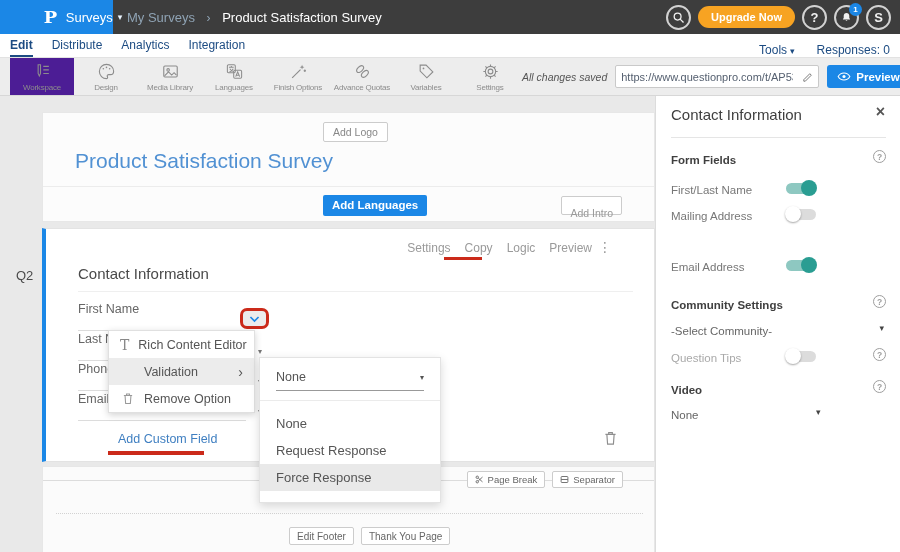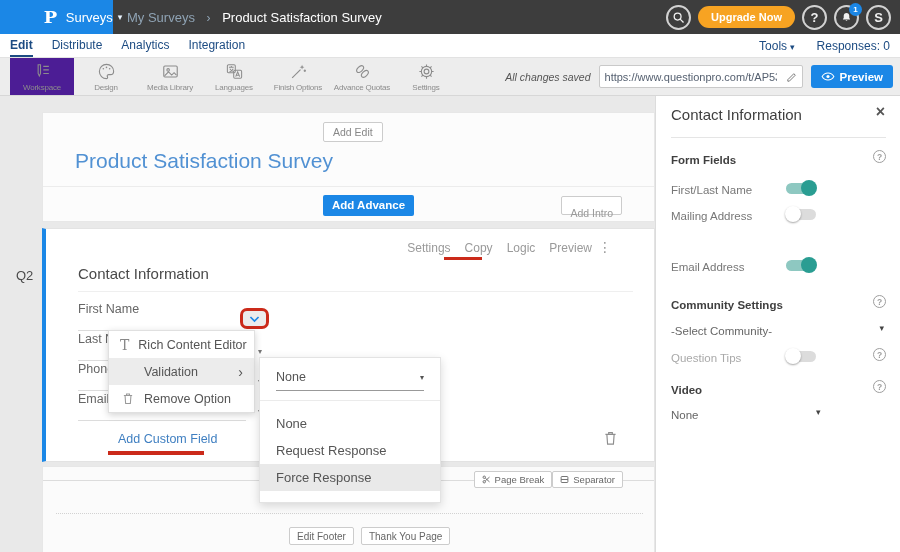--- a/index.html
+++ b/index.html
@@ -18,21 +18,21 @@
   .bc-current{color:#fff}
   .topnav-right{margin-left:auto;display:flex;align-items:center;gap:7px;padding-right:9px}
   .circle-btn{width:25px;height:25px;border:2px solid #d2d2d2;border-radius:50%;color:#f0f0f0;display:flex;align-items:center;justify-content:center;cursor:pointer;position:relative;font-size:13px;font-weight:bold;background:transparent}
   .upgrade-btn{height:22px;padding:0 13px;background:#f7a322;border-radius:11px;color:#fff;font-size:11px;font-weight:bold;line-height:22px;cursor:pointer;white-space:nowrap}
   .bell-badge{position:absolute;top:-4px;right:-5px;min-width:13px;height:13px;background:#1b87e6;border-radius:7px;color:#fff;font-size:8px;font-weight:bold;line-height:13px;text-align:center;padding:0 2px}
 
   
   .tabs{position:absolute;top:34px;left:0;width:900px;height:24px;background:#fff;border-bottom:1px solid #e2e2e2;display:flex;align-items:stretch;font-size:12px;color:#1c4b82;z-index:19;padding-left:10px}
   .tab{line-height:23px;margin-right:19px;cursor:pointer;white-space:nowrap}
   .tab.active{border-bottom:2px solid #1c4b82;font-weight:bold}
-  .tabs-right{margin-left:auto;display:flex;align-items:center;gap:22px;padding-right:10px}
+  .tabs-right{margin-left:auto;display:flex;align-items:flex-end;gap:22px;padding-right:10px}
   .tools-dd{cursor:pointer}
   .tools-caret{font-size:9px;margin-left:3px}
   .responses{white-space:nowrap}
 
   
   .toolbar{position:absolute;top:58px;left:0;width:900px;height:38px;background:#ededed;border-bottom:1px solid #d7d7d7;display:flex;align-items:stretch;padding-left:10px;z-index:18}
   .tb-item{width:64px;display:flex;flex-direction:column;align-items:center;justify-content:center;gap:2px;color:#8c8c8c;cursor:pointer;flex:none}
   .tb-item.active{background:#4c1d95}
   .tb-item svg{display:block}
   .tb-label{font-size:8px;letter-spacing:-.2px;white-space:nowrap}
@@ -80,21 +80,21 @@
   .submenu-select{margin:12px 16px 0;padding-bottom:6px;border-bottom:1px solid #999;display:flex;justify-content:space-between;align-items:center;font-size:12.5px;color:#555;cursor:pointer}
   .submenu-select .sel-caret{font-size:8px;color:#555}
   .submenu-divider{margin-top:9px;border-top:1px solid #ebebeb}
   .submenu-opt{height:27px;line-height:27px;padding-left:16px;font-size:13px;color:#555;cursor:pointer;white-space:nowrap}
   .submenu-opt.hover{background:#e9e9e9}
   .submenu-opts{margin-top:9px}
 
   
   .footer-card{position:absolute;left:42px;top:466px;width:613px;height:86px;background:#fbfbfb;border:1px solid #e7e7e7;border-bottom:none;z-index:1}
   .break-line{position:absolute;left:0;top:13px;width:100%;border-top:1px solid #dcdcdc}
-  .break-btns{position:absolute;right:31px;top:4px;display:flex;}
+  .break-btns{position:absolute;right:31px;top:4px;display:flex;gap:7px}
   .mini-btn{height:17px;background:#fff;border:1px solid #ccc;border-radius:2px;font-size:9.5px;color:#666;display:flex;align-items:center;gap:4px;padding:0 7px;cursor:pointer;white-space:nowrap}
   .dotted-line{position:absolute;left:13px;top:46px;width:587px;border-top:1px dotted #d2d2d2}
   .footer-btns{position:absolute;left:246px;top:60px;display:flex;gap:7px}
 
   
   .sidebar{position:absolute;left:655px;top:96px;width:245px;height:456px;background:#fff;border-left:1px solid #dcdcdc;z-index:10}
   .sb-title{position:absolute;left:15px;top:10px;font-size:15px;color:#3f3f3f;white-space:nowrap}
   .sb-close{position:absolute;right:15px;top:8px;font-size:16px;font-weight:bold;color:#555;cursor:pointer;line-height:1}
   .sb-divider{position:absolute;left:15px;top:41px;width:215px;border-top:1px solid #e5e5e5}
   .sb-row{position:absolute;left:15px;width:215px;height:16px}
@@ -204,20 +204,27 @@
     </div>
     <div class="tb-item">
       <svg width="19" height="19" viewBox="0 0 24 24" fill="none" stroke="currentColor" stroke-width="1.4">
           <ellipse cx="9" cy="9" rx="5.2" ry="3.1" transform="rotate(-45 9 9)"></ellipse>
           <ellipse cx="15" cy="15" rx="5.2" ry="3.1" transform="rotate(-45 15 15)"></ellipse>
         </svg>
       <span class="tb-label">Advance Quotas</span>
     </div>
     <div class="tb-item">
       <svg width="19" height="19" viewBox="0 0 24 24" fill="none" stroke="currentColor" stroke-width="1.4">
+          <path d="M4 4h7.5L20 12.5 12.5 20 4 11.5z"></path>
+          <circle cx="8.2" cy="8.2" r="1.1" fill="currentColor" stroke="none"></circle>
+        </svg>
+      <span class="tb-label">Variables</span>
+    </div>
+    <div class="tb-item">
+      <svg width="19" height="19" viewBox="0 0 24 24" fill="none" stroke="currentColor" stroke-width="1.4">
           <circle cx="12" cy="12" r="3"></circle>
           <circle cx="12" cy="12" r="6.5"></circle>
           <path d="M12 3v2.5M12 18.5V21M3 12h2.5M18.5 12H21M5.6 5.6l1.8 1.8M16.6 16.6l1.8 1.8M5.6 18.4l1.8-1.8M16.6 7.4l1.8-1.8"></path>
         </svg>
       <span class="tb-label">Settings</span>
     </div>
     <div class="tb-right">
       <span class="saved-status">All changes saved</span>
       <div class="url-box">
         <input class="url-input" type="text" value="https://www.questionpro.com/t/AP53kZgUI" style="">
@@ -231,24 +238,24 @@
         <svg width="14" height="11" viewBox="0 0 18 14" fill="none" stroke="currentColor" stroke-width="1.4">
             <path d="M1.5 7S4 2.5 9 2.5 16.5 7 16.5 7 14 11.5 9 11.5 1.5 7 1.5 7z"></path>
             <circle cx="9" cy="7" r="2" fill="currentColor" stroke="none"></circle>
           </svg>
         <span>Preview</span>
       </button>
     </div>
   </div>
 
   <section class="header-card">
-    <div class="add-logo-btn">Add Edit</div>
+    <div class="add-logo-btn">Add Logo</div>
     <div class="survey-title">Product Satisfaction Survey</div>
     <div class="header-divider"></div>
-    <button class="add-question-btn">Add Advance</button>
+    <button class="add-question-btn">Add Languages</button>
     <div class="add-intro-btn">Add Intro</div>
   </section>
 
   <div class="q-label">Q2</div>
 
   <section class="question-card">
     <div class="q-actions">
       <span class="q-action">Settings</span>
       <span class="q-action">Copy</span>
       <span class="q-action">Logic</span>

